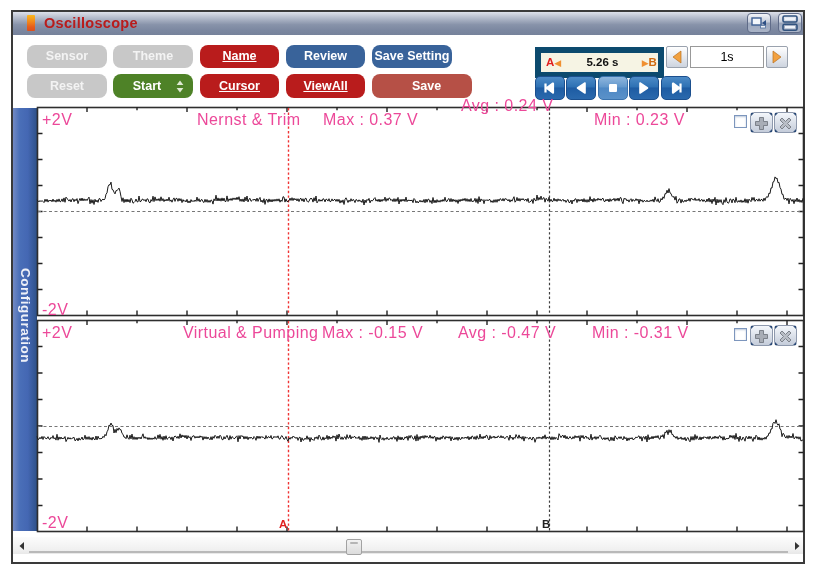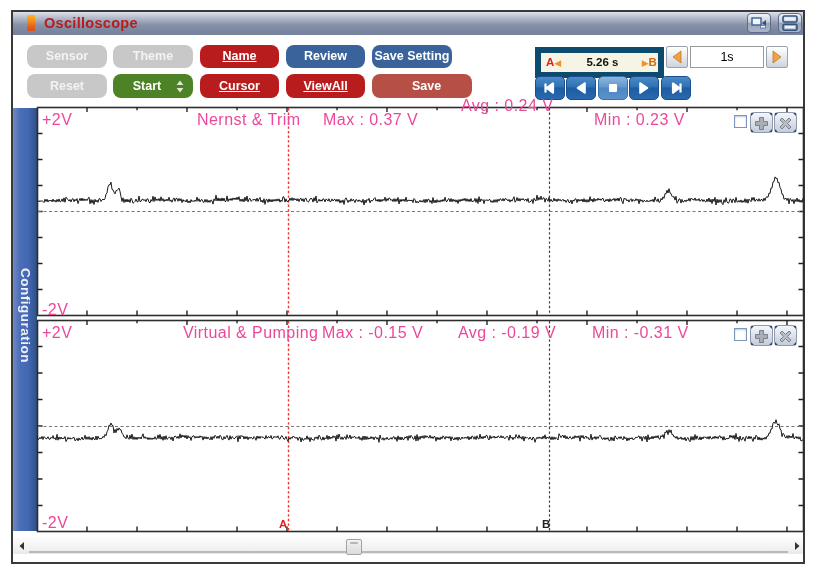--- a/index.html
+++ b/index.html
@@ -135,21 +135,21 @@
 
 <div class="hlbl" style="left:42px;top:111px;">+2V</div>
 <div class="hlbl" style="left:197px;top:111px;">Nernst &amp; Trim</div>
 <div class="hlbl" style="left:323px;top:111px;">Max : 0.37 V</div>
 <div class="hlbl" style="left:461px;top:97px;">Avg : 0.24 V</div>
 <div class="hlbl" style="left:594px;top:111px;">Min : 0.23 V</div>
 <div class="hlbl" style="left:42px;top:301px;">-2V</div>
 <div class="hlbl" style="left:42px;top:324px;">+2V</div>
 <div class="hlbl" style="left:183px;top:324px;">Virtual &amp; Pumping</div>
 <div class="hlbl" style="left:322px;top:324px;">Max : -0.15 V</div>
-<div class="hlbl" style="left:458px;top:324px;">Avg : -0.19 V</div>
+<div class="hlbl" style="left:458px;top:324px;">Avg : -0.47 V</div>
 <div class="hlbl" style="left:592px;top:324px;">Min : -0.31 V</div>
 <div class="hlbl" style="left:42px;top:514px;">-2V</div>
 
 <div class="chk" style="left:734px;top:115px;"></div>
 <div class="chk" style="left:734px;top:328px;"></div>
 <svg width="0" height="0" style="position:absolute">
     <defs>
       <linearGradient id="gbtn" x1="0" y1="0" x2="0" y2="1">
         <stop offset="0" stop-color="#f5f8fc"></stop>
         <stop offset="1" stop-color="#c3cbd9"></stop>

